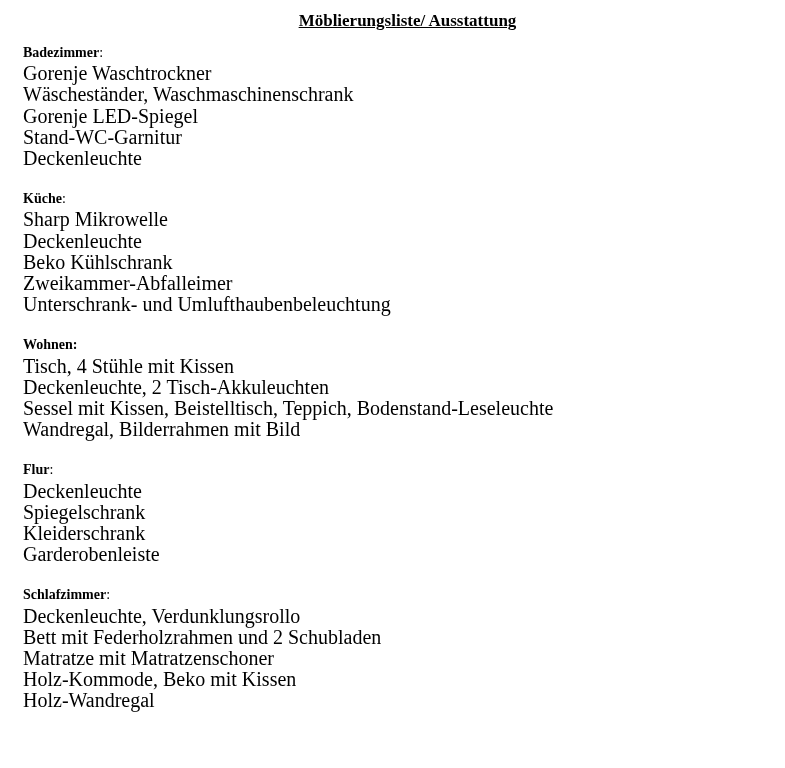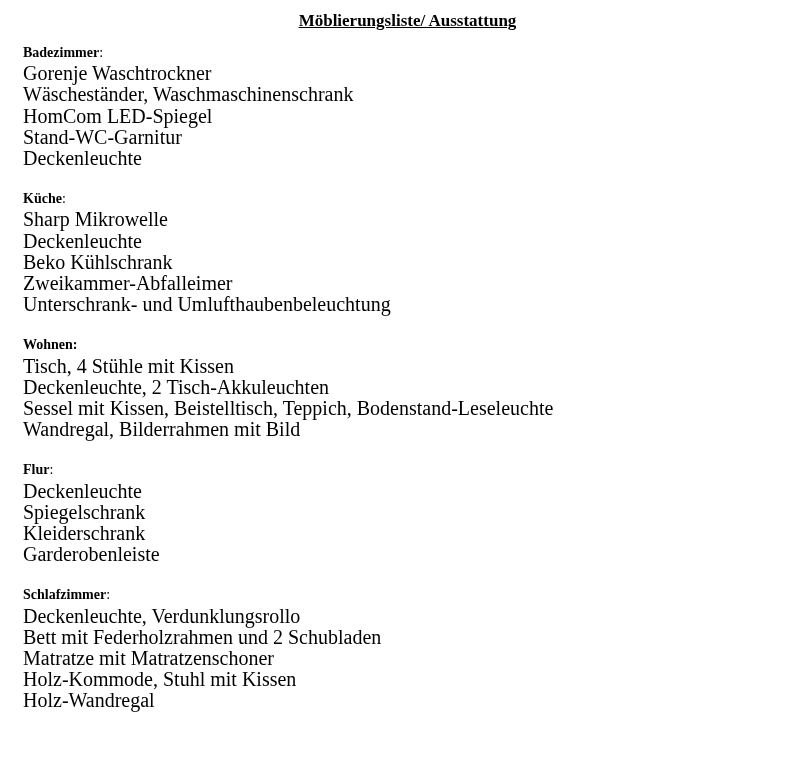--- a/index.html
+++ b/index.html
@@ -57,21 +57,21 @@
 </head>
 <body>
 
 <div class="page">
   <h1 class="doc-title">Möblierungsliste/ Ausstattung</h1>
   <div class="body-block">
       <div class="section">
         <p class="section-heading"><span>Badezimmer</span><span class="colon">:</span></p>
         <p class="item">Gorenje Waschtrockner</p>
         <p class="item">Wäscheständer, Waschmaschinenschrank</p>
-        <p class="item">HomCom LED-Spiegel</p>
+        <p class="item">Gorenje LED-Spiegel</p>
         <p class="item">Stand-WC-Garnitur</p>
         <p class="item">Deckenleuchte</p>
       </div>
       <div class="section">
         <p class="section-heading"><span>Küche</span><span class="colon">:</span></p>
         <p class="item">Sharp Mikrowelle</p>
         <p class="item">Deckenleuchte</p>
         <p class="item">Beko Kühlschrank</p>
         <p class="item">Zweikammer-Abfalleimer</p>
         <p class="item">Unterschrank- und Umlufthaubenbeleuchtung</p>
@@ -88,17 +88,17 @@
         <p class="item">Deckenleuchte</p>
         <p class="item">Spiegelschrank</p>
         <p class="item">Kleiderschrank</p>
         <p class="item">Garderobenleiste</p>
       </div>
       <div class="section">
         <p class="section-heading"><span>Schlafzimmer</span><span class="colon">:</span></p>
         <p class="item">Deckenleuchte, Verdunklungsrollo</p>
         <p class="item">Bett mit Federholzrahmen und 2 Schubladen</p>
         <p class="item">Matratze mit Matratzenschoner</p>
-        <p class="item">Holz-Kommode, Stuhl mit Kissen</p>
+        <p class="item">Holz-Kommode, Beko mit Kissen</p>
         <p class="item">Holz-Wandregal</p>
       </div>
     </div>
 </div>
 
 </body></html>

